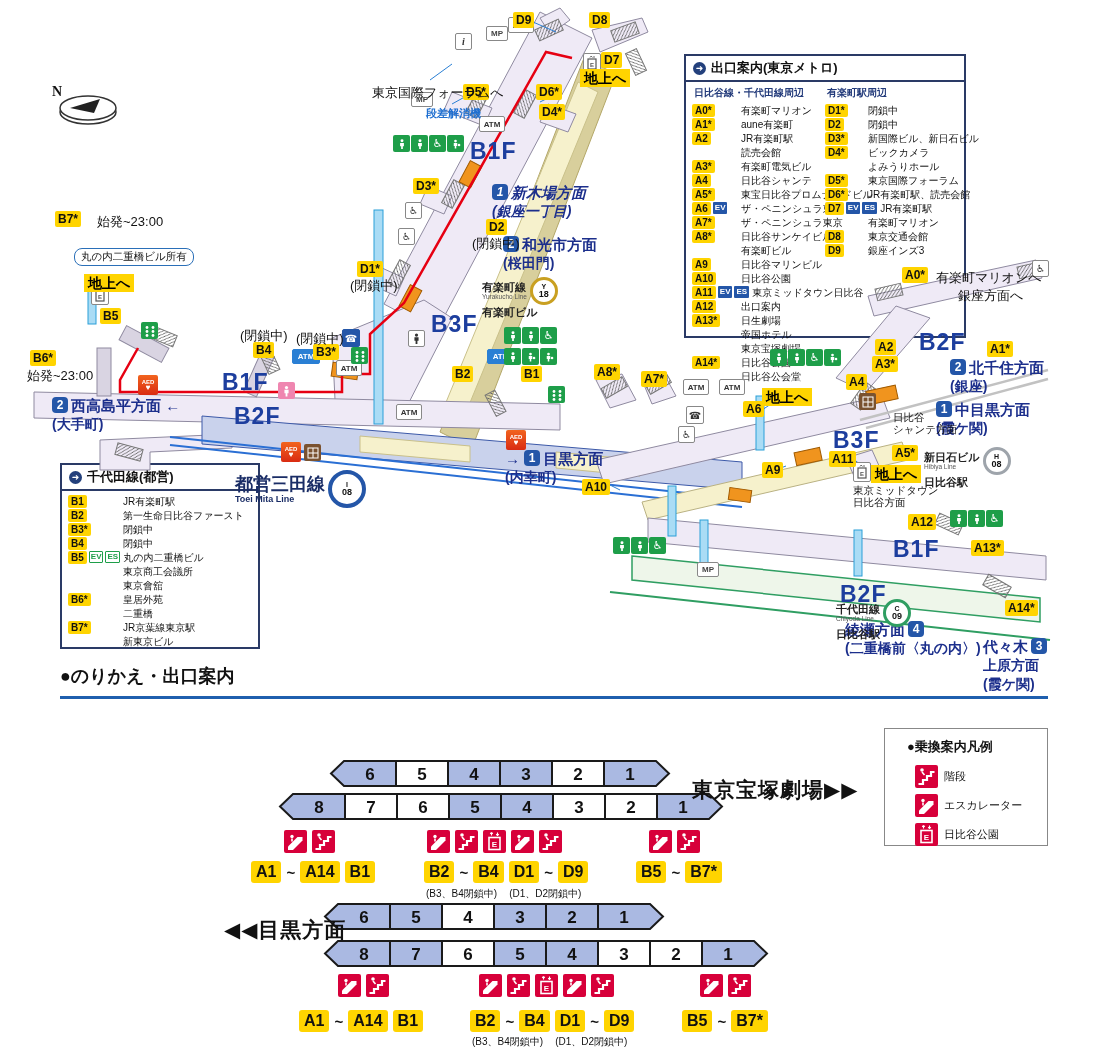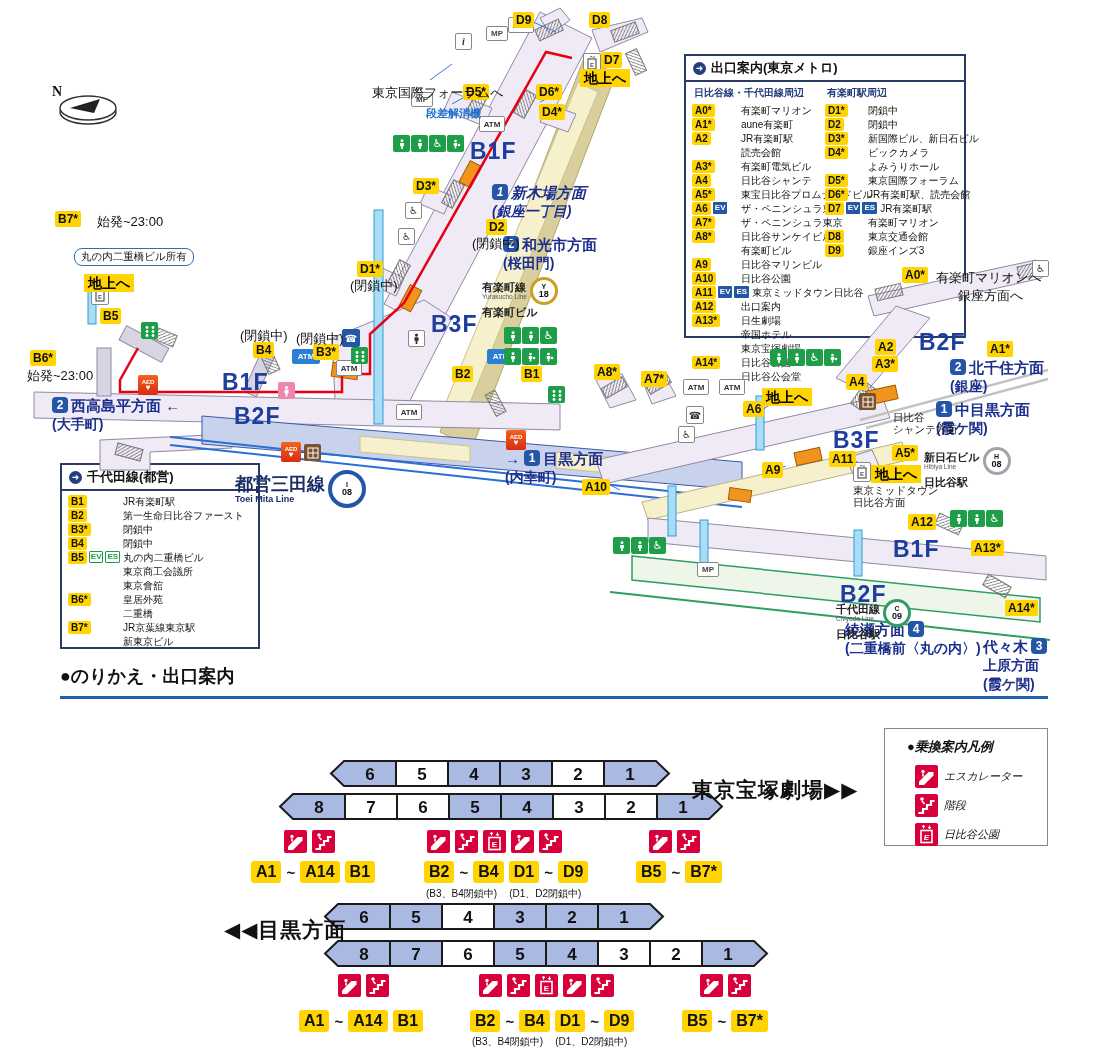--- a/index.html
+++ b/index.html
@@ -426,44 +426,44 @@
         <div class="grow">
           <span class="lead" style="min-width: 52px;"></span>
           <span class="dest">新東京ビル</span>
         </div>
       </div>
   </div>
 
   <div class="abs" id="transfer-header" style="z-index:6;">●のりかえ・出口案内</div>
   <div class="abs" id="blue-rule" style="z-index:6;"></div>
 
-  <div class="abs" id="legend" style="z-index:6;font-style:italic;">
+  <div class="abs" id="legend" style="z-index:6;">
     <div class="lt">●乗換案内凡例</div>
     <div id="legend-items">
+        <div class="litem">
+          <span>
+            <svg width="23" height="23">
+              <rect width="23" height="23" rx="2" fill="#d7003a"></rect>
+              <path d="M3.5,19 h4.5 v-4 h4 v-4 h4 v-4 h3.5" stroke="#fff" stroke-width="2.2" fill="none"></path>
+              <circle cx="7" cy="5" r="1.8" fill="#fff"></circle>
+              <path d="M7,7 l2.5,3" stroke="#fff" stroke-width="1.6"></path>
+            </svg>
+          </span>
+          <span class="ll">階段</span>
+        </div>
         <div class="litem">
           <span>
             <svg width="23" height="23">
               <rect width="23" height="23" rx="2" fill="#d7003a"></rect>
               <path d="M4,16.5 L13.5,7 h5 v3.5 L9,20 H4 z" fill="#fff"></path>
               <circle cx="8" cy="6.5" r="1.7" fill="#fff"></circle>
               <path d="M8,8.5 l0,3" stroke="#fff" stroke-width="1.6"></path>
             </svg>
           </span>
           <span class="ll">エスカレーター</span>
-        </div>
-        <div class="litem">
-          <span>
-            <svg width="23" height="23">
-              <rect width="23" height="23" rx="2" fill="#d7003a"></rect>
-              <path d="M3.5,19 h4.5 v-4 h4 v-4 h4 v-4 h3.5" stroke="#fff" stroke-width="2.2" fill="none"></path>
-              <circle cx="7" cy="5" r="1.8" fill="#fff"></circle>
-              <path d="M7,7 l2.5,3" stroke="#fff" stroke-width="1.6"></path>
-            </svg>
-          </span>
-          <span class="ll">階段</span>
         </div>
         <div class="litem">
           <span>
             <svg width="23" height="23">
               <rect width="23" height="23" rx="2" fill="#d7003a"></rect>
               <rect x="6" y="7.5" width="11" height="12" fill="none" stroke="#fff" stroke-width="1.6"></rect>
               <text x="11.5" y="17" font-size="8" font-weight="bold" fill="#fff" text-anchor="middle">E</text>
               <path d="M8.5,5.5 v-3 M8.5,2.5 l-1.3,1.3 M8.5,2.5 l1.3,1.3 M14.5,2.5 v3 M14.5,5.5 l-1.3,-1.3 M14.5,5.5 l1.3,-1.3" stroke="#fff" stroke-width="1.1" fill="none"></path>
             </svg>
           </span>

